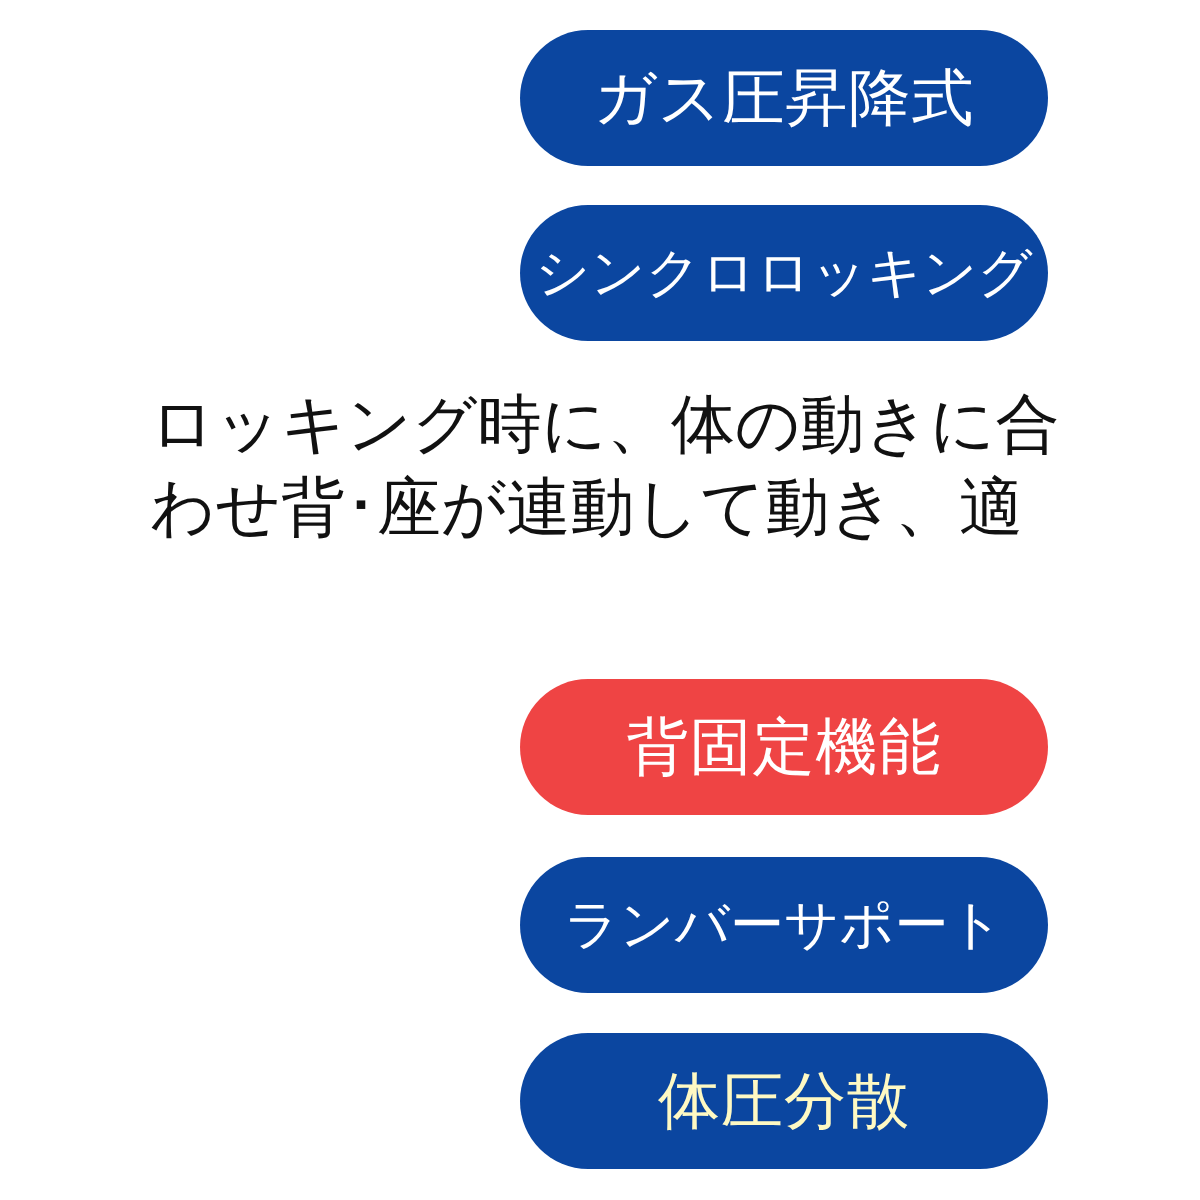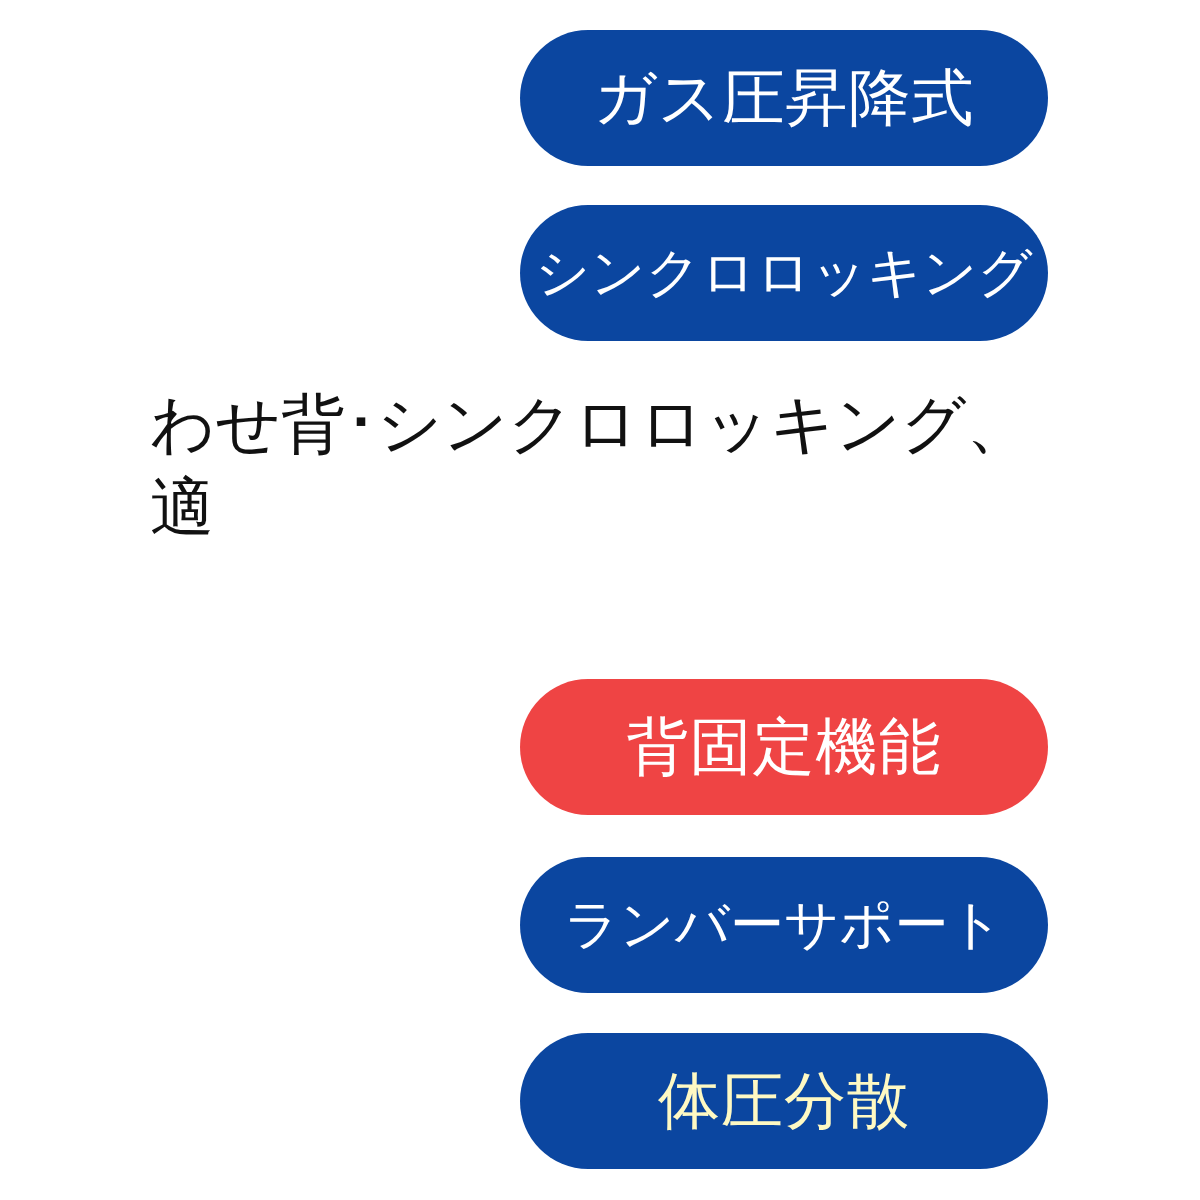--- a/index.html
+++ b/index.html
@@ -16,21 +16,22 @@
 <body>
 
 <div class="pill" style="top: 30px; background: rgb(11, 70, 160); color: rgb(255, 255, 255);">
   <span>ガス圧昇降式</span>
 </div>
 <div class="pill wide" style="top: 205px; background: rgb(11, 70, 160); color: rgb(255, 255, 255);">
   <span>シンクロロッキング</span>
 </div>
 
 <div class="desc" style="color: rgb(17, 17, 17);">
-  <div>わせ背･シンクロロッキング、適</div>
+  <div>ロッキング時に、体の動きに合</div>
+  <div>わせ背･座が連動して動き、適</div>
 </div>
 
 <div class="pill" style="top: 679px; background: #ef4444; color: rgb(255, 255, 255);">
   <span>背固定機能</span>
 </div>
 <div class="pill wide" style="top: 857px; background: rgb(11, 70, 160); color: rgb(255, 255, 255);">
   <span>ランバーサポート</span>
 </div>
 <div class="pill" style="top: 1033px; background: rgb(11, 70, 160); color: #fef9c3;">
   <span>体圧分散</span>

